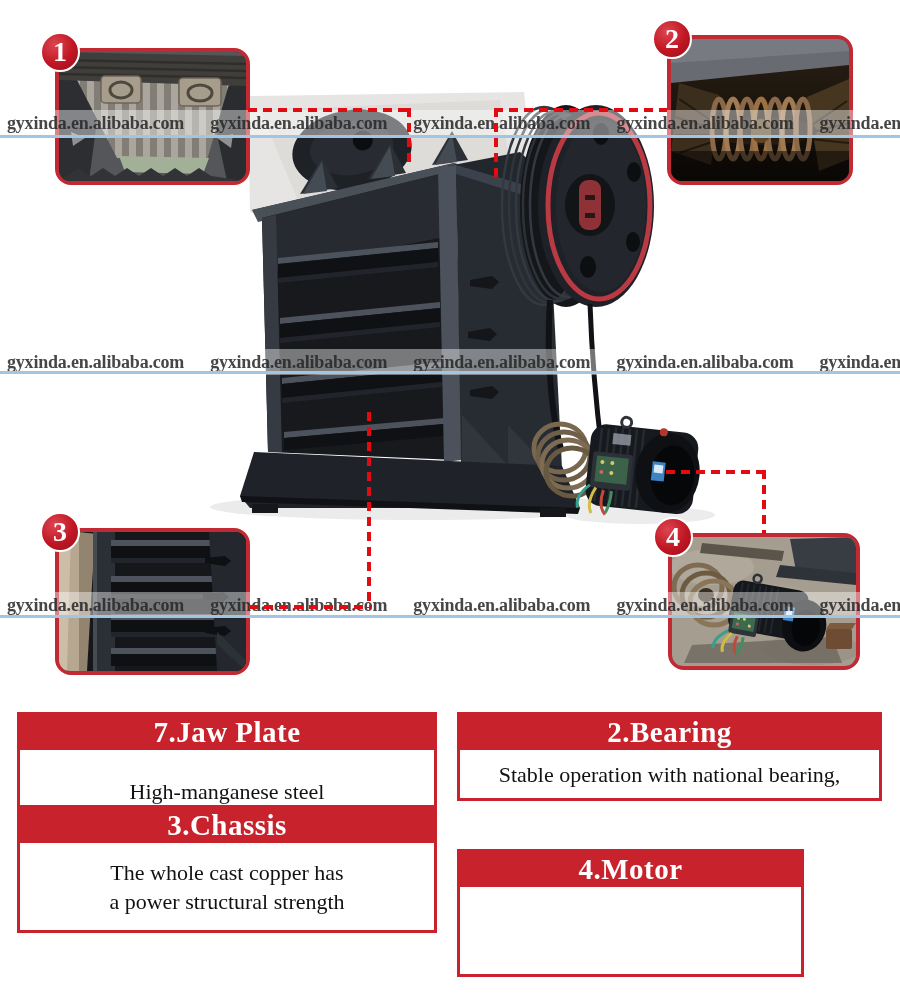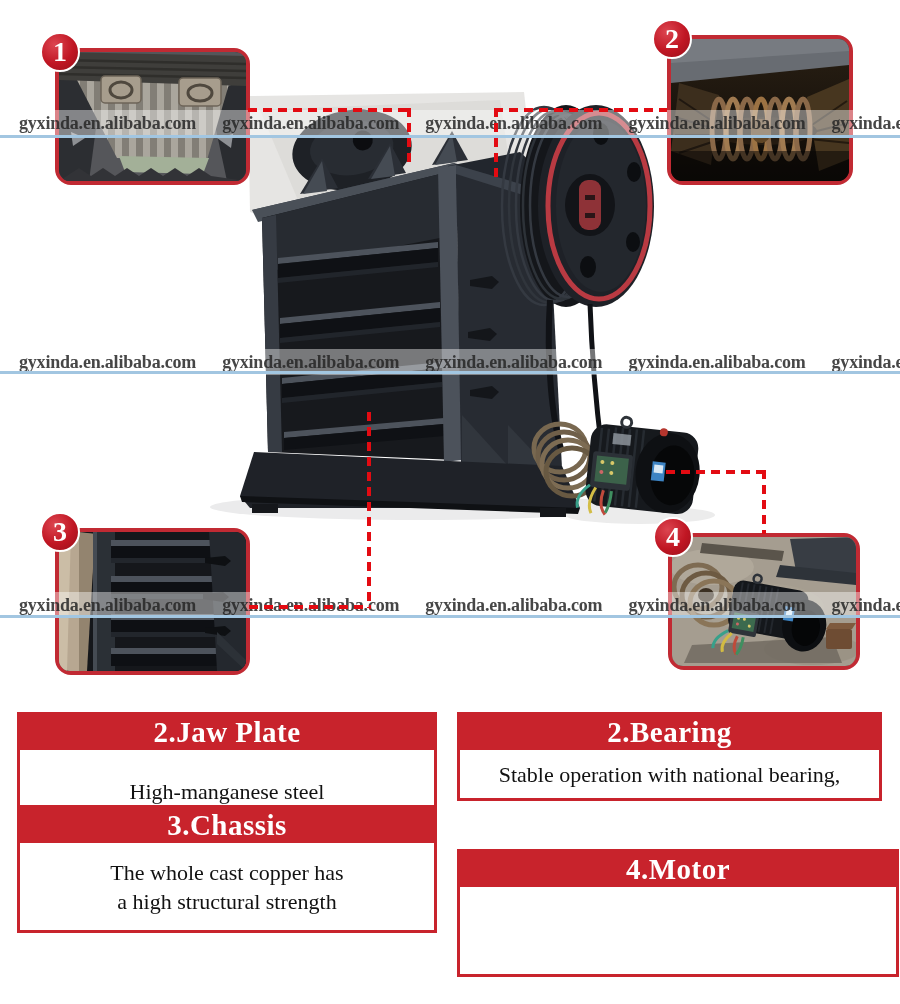--- a/index.html
+++ b/index.html
@@ -9,21 +9,21 @@
 
   
   .inset{position:absolute;border:4px solid #c12a33;border-radius:16px;background:#1a1a1a;box-sizing:border-box;z-index:2;}
   .inset-art{position:absolute;left:0;top:0;width:100%;height:100%;border-radius:11px;overflow:hidden;}
   .badge{position:absolute;left:-19px;top:-20px;width:40px;height:40px;border-radius:50%;
          background:radial-gradient(circle at 35% 30%, #dc4550, #c01623 55%, #98101b);
          border:2px solid #ffffff;box-sizing:border-box;display:flex;align-items:center;justify-content:center;
          color:#fff;font-weight:bold;font-size:28px;z-index:6;}
 
   
-  .wm-band{position:absolute;left:0;width:900px;height:26px;display:flex;gap:26px;padding-left:19px;
+  .wm-band{position:absolute;left:0;width:900px;height:26px;display:flex;gap:26px;padding-left:7px;
            background:rgba(255,255,255,0.42);align-items:center;white-space:nowrap;overflow:hidden;z-index:3;box-sizing:border-box;}
   .wm-text{flex:0 0 auto;font-weight:700;font-size:18px;letter-spacing:-0.2px;color:rgba(38,38,38,0.85);}
   .wm-line{position:absolute;left:0;width:900px;height:3px;background:#a2c6e1;z-index:3;}
 
   
   .dash-h{position:absolute;height:4px;background:repeating-linear-gradient(90deg,#e30b12 0 9px,transparent 9px 15px);z-index:4;}
   .dash-v{position:absolute;width:4px;background:repeating-linear-gradient(180deg,#e30b12 0 9px,transparent 9px 15px);z-index:4;}
 
   
   .machine{position:absolute;left:0;top:0;z-index:1;}
@@ -331,38 +331,38 @@
   <div class="dash-h" style="left:494px;top:108px;width:173px"></div>
   <div class="dash-v" style="left:494px;top:108px;height:74px"></div>
 
   <div class="dash-v" style="left:367px;top:412px;height:196px"></div>
   <div class="dash-h" style="left:249px;top:605px;width:122px"></div>
 
   <div class="dash-h" style="left:666px;top:470px;width:99px"></div>
   <div class="dash-v" style="left:762px;top:470px;height:64px"></div>
 
   <div class="info-box" style="left:17px;top:712px;width:420px;height:123px">
-    <div class="info-header">2.Jaw Plate</div>
+    <div class="info-header">7.Jaw Plate</div>
     <div class="info-body">
       <div>High-manganese steel</div>
     </div>
   </div>
 
   <div class="info-box" style="left:457px;top:712px;width:425px;height:89px">
     <div class="info-header">2.Bearing</div>
     <div class="info-body">
       <div>Stable operation with national bearing,</div>
     </div>
   </div>
 
   <div class="info-box" style="left:17px;top:805px;width:420px;height:128px">
     <div class="info-header">3.Chassis</div>
     <div class="info-body">
       <div>The whole cast copper has</div>
-      <div>a high structural strength</div>
-    </div>
-  </div>
-
-  <div class="info-box" style="left:457px;top:849px;width:442px;height:128px">
+      <div>a power structural strength</div>
+    </div>
+  </div>
+
+  <div class="info-box" style="left:457px;top:849px;width:347px;height:128px">
     <div class="info-header">4.Motor</div>
   </div>
 
 </div>
 
 </body></html>

